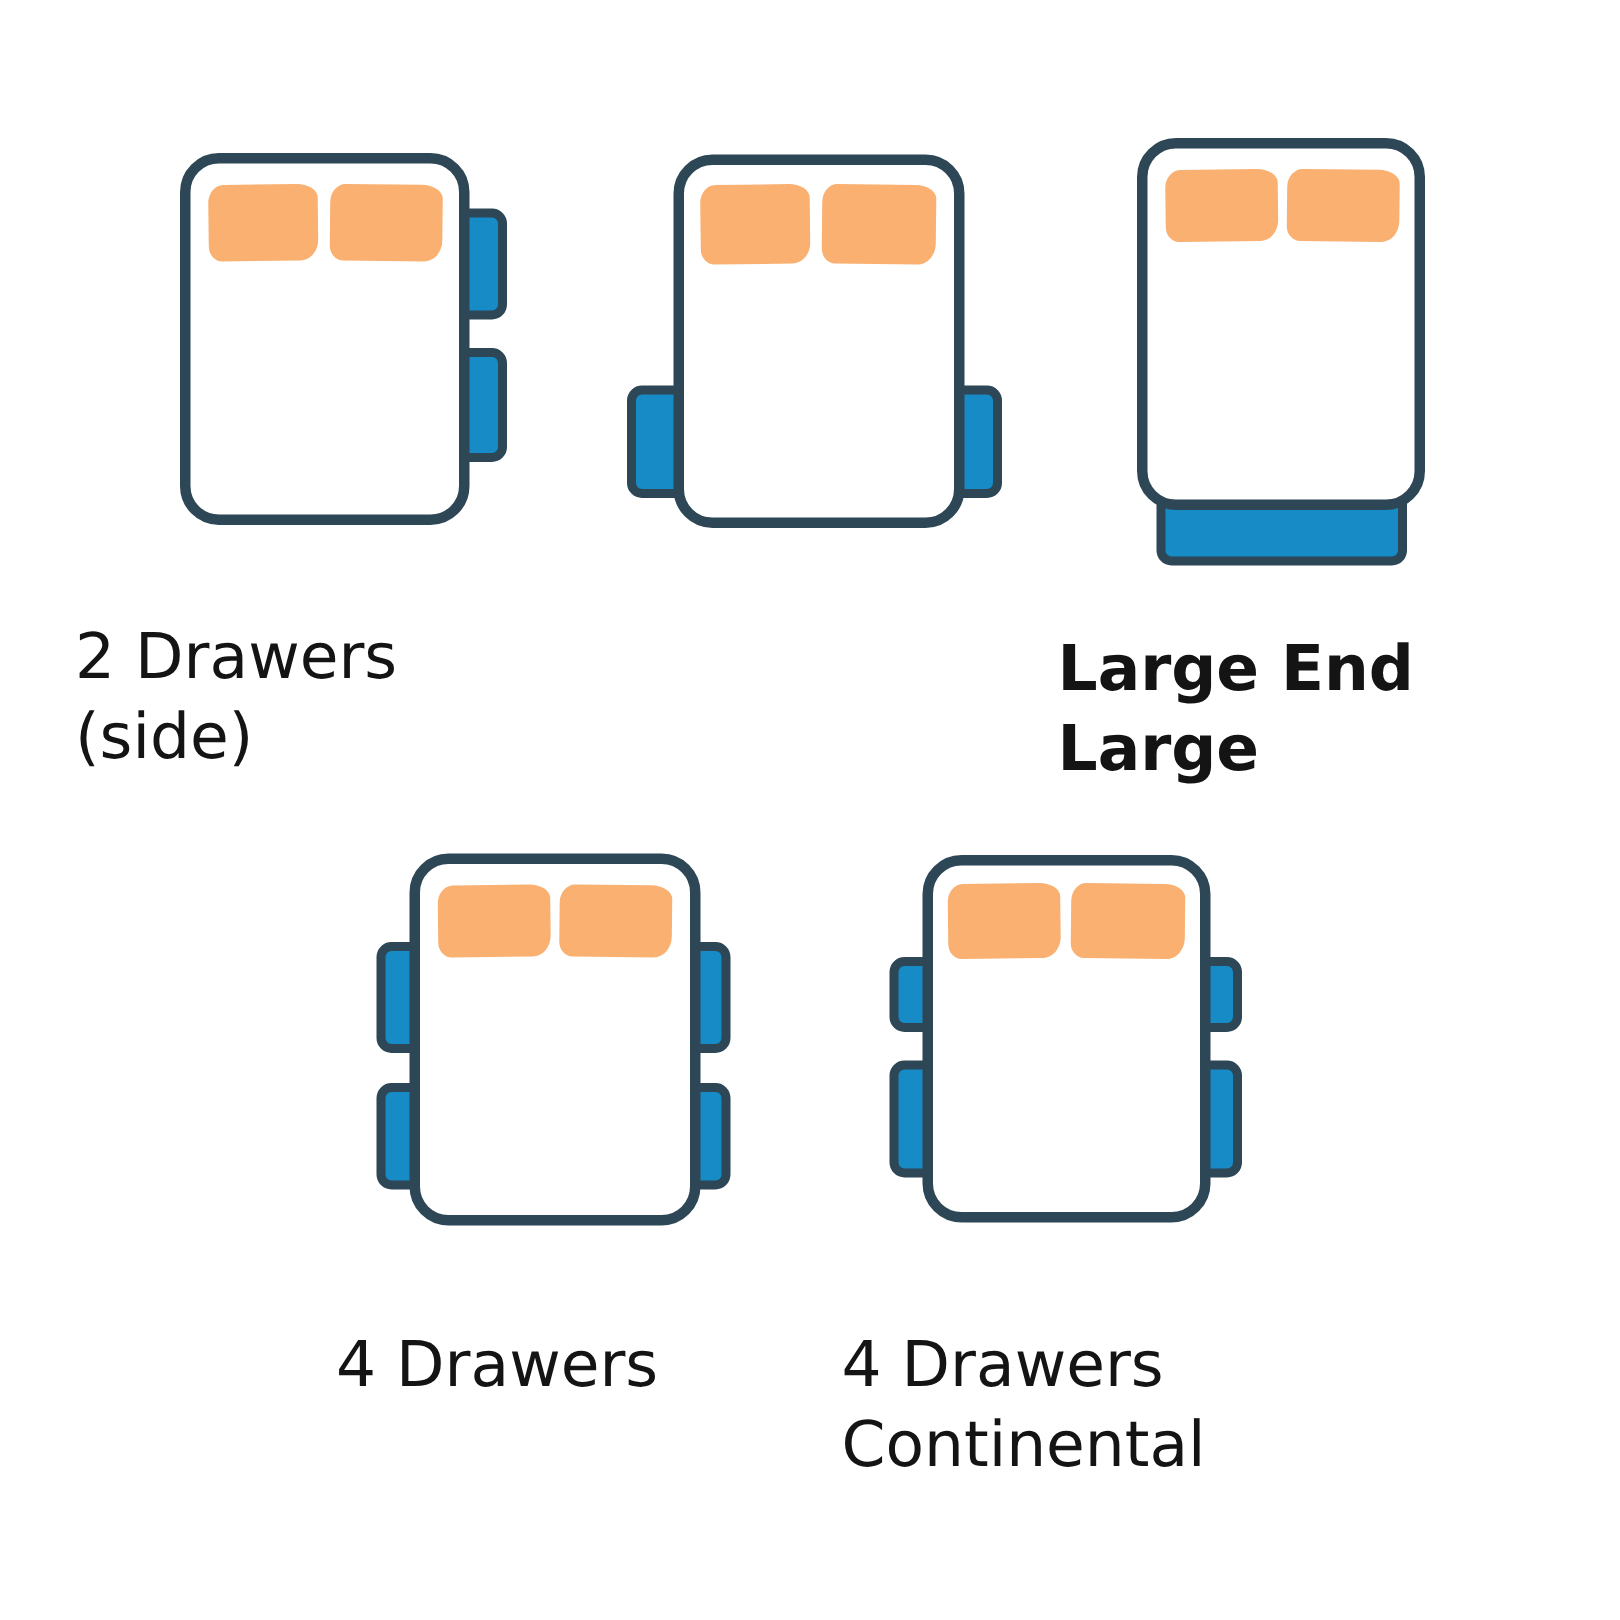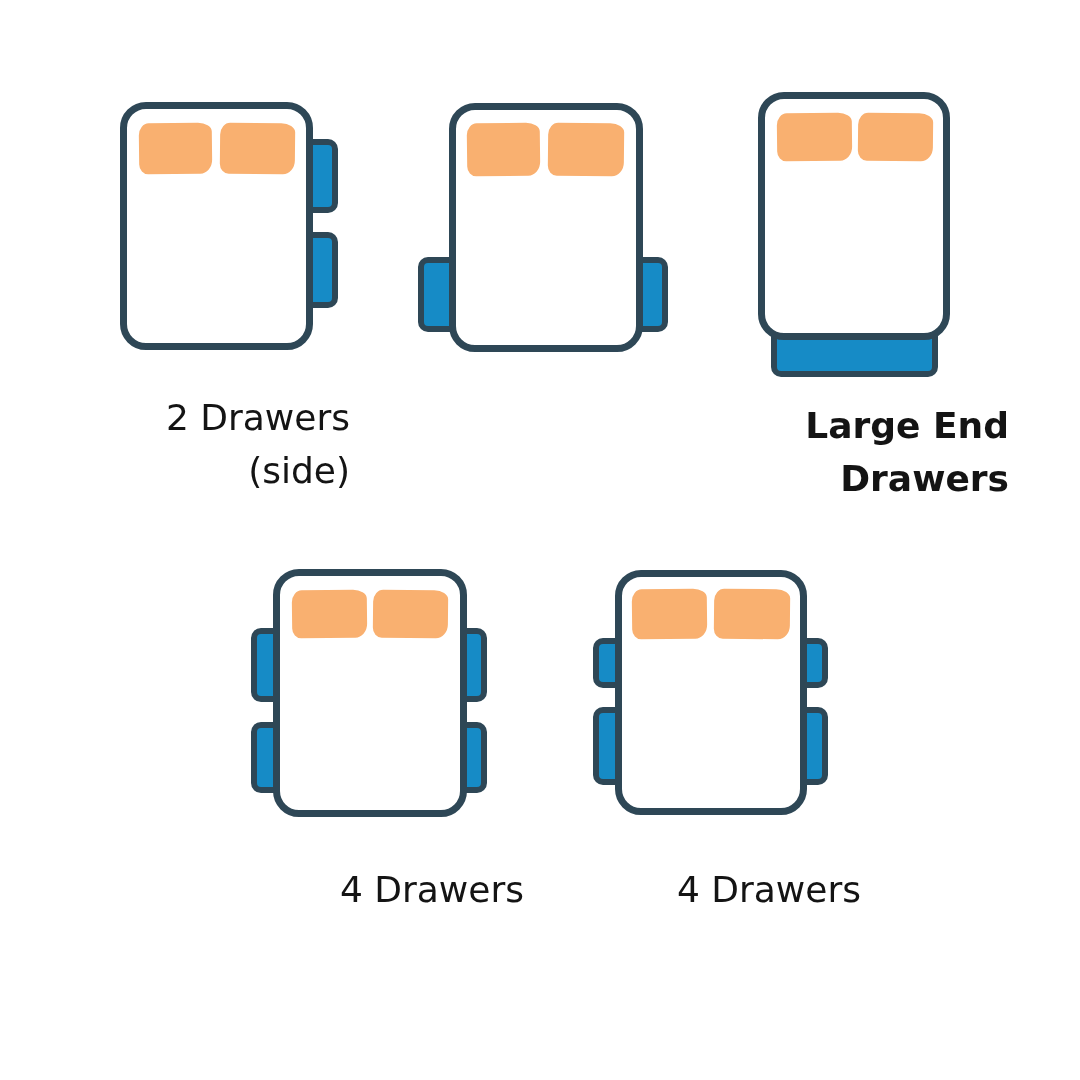--- a/index.html
+++ b/index.html
@@ -35,26 +35,27 @@
   .drawer {
     position: absolute;
     box-sizing: border-box;
     background: var(--drawer-fill, #168BC6);
     border: 6px solid var(--bed-outline, #2E4756);
     border-radius: 10px;
     z-index: 1;
   }
   .bed-label {
     position: absolute;
-    text-align: right;
+    text-align: left;
     color: var(--label-text, #141414);
-    font-size: 36px;
+    font-size: 42px;
     line-height: 53px;
     letter-spacing: 0px;
     z-index: 4;
+    margin-top: 20px;
   }
 
   
   .fig1 { left: 120px; top: 102px; width: 218px; height: 248px; }
   .fig1 .bed-body { left: 0; top: 0; width: 193px; height: 248px; }
   .fig1 .p1 { left: 19px;  top: 21px; width: 73px; height: 51px; }
   .fig1 .p2 { left: 100px; top: 21px; width: 75px; height: 51px; }
   .fig1 .d1 { left: 175px; top: 37px;  width: 43px; height: 74px; }
   .fig1 .d2 { left: 175px; top: 130px; width: 43px; height: 76px; }
 
@@ -126,21 +127,21 @@
   </div>
 
   <div class="fig fig3">
     <div class="drawer de"></div>
     <div class="bed-body"></div>
     <div class="pillow p1 tilt-l"></div>
     <div class="pillow p2 tilt-r"></div>
   </div>
   <div class="bed-label label3">
     <div>Large End</div>
-    <div>Drawers</div>
+    <div>Large</div>
   </div>
 
   <div class="fig fig4">
     <div class="drawer dl1"></div>
     <div class="drawer dl2"></div>
     <div class="drawer dr1"></div>
     <div class="drawer dr2"></div>
     <div class="bed-body"></div>
     <div class="pillow p1 tilt-l"></div>
     <div class="pillow p2 tilt-r"></div>
@@ -153,15 +154,16 @@
     <div class="drawer dl1"></div>
     <div class="drawer dl2"></div>
     <div class="drawer dr1"></div>
     <div class="drawer dr2"></div>
     <div class="bed-body"></div>
     <div class="pillow p1 tilt-l"></div>
     <div class="pillow p2 tilt-r"></div>
   </div>
   <div class="bed-label label5">
     <div>4 Drawers</div>
+    <div>Continental</div>
   </div>
 
 </div>
 
 </body></html>

